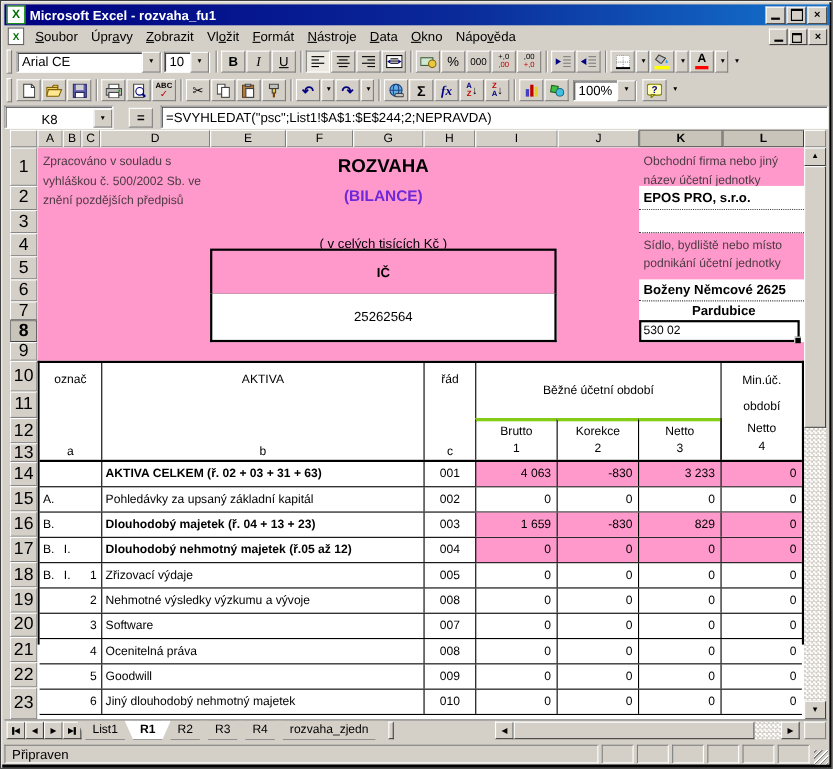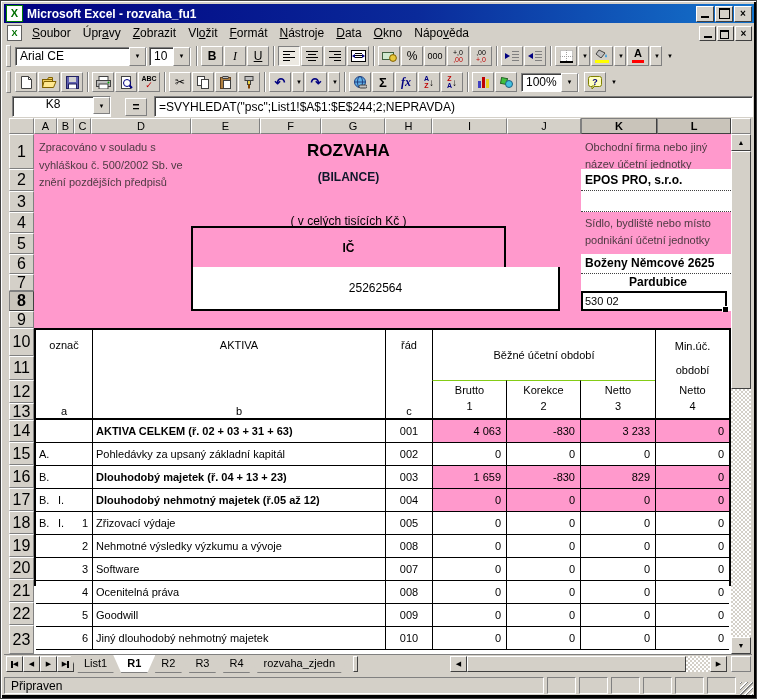--- a/index.html
+++ b/index.html
@@ -46,46 +46,46 @@
          border:1px solid;border-color:#808080 #fff #fff #808080;box-shadow:inset 1px 1px 0 #404040;
          font-size:12px;box-sizing:border-box;margin-right:2px;}
   .combo .val{padding:0 4px;flex:1;white-space:nowrap;overflow:hidden;}
   .combo .cbtn{width:15px;height:100%;display:flex;align-items:center;justify-content:center;
                border:1px solid;border-color:#fff #808080 #808080 #fff;background:#d4d0c8;font-size:6px;}
   .b{font-weight:bold;} .i{font-style:italic;} .u{text-decoration:underline;}
   .smalltxt{font-size:7px;line-height:7px;text-align:center;}
   .colbar{position:absolute;left:3px;right:3px;bottom:2px;height:3px;}
   
   #formulabar{left:3px;top:94px;width:750px;height:23px;display:flex;align-items:center;}
-  #namebox{width:97px;height:19px;margin-left:8px;display:flex;align-items:flex-start;font-size:12px;}
+  #namebox{width:97px;height:19px;margin-left:0;display:flex;align-items:flex-end;font-size:12px;}
   #namebox .val{flex:1;text-align:center;}
   #eqbtn{width:20px;height:18px;margin-left:14px;font-size:12px;font-weight:bold;}
   #formulafield{flex:1;height:19px;margin:0 1px 0 6px;font-size:12px;display:flex;align-items:center;
                 padding-left:4px;white-space:nowrap;overflow:hidden;}
   
   #colheads{left:8px;top:117px;width:722px;height:16px;display:flex;font-size:11px;}
   .hcell{box-sizing:border-box;border:1px solid;border-color:#fff #808080 #808080 #fff;background:#d4d0c8;
          display:flex;align-items:center;justify-content:center;height:16px;}
   .hcell.sel{border-color:#808080 #404040 #404040 #808080;background:#c9c4ba;font-weight:bold;}
   #selall{width:25px;}
   #rowheads{left:8px;top:133px;width:25px;height:520px;display:flex;flex-direction:column;overflow:hidden;}
   #rowheads .hcell{width:25px;flex:none;}
   
   #gridarea{left:33px;top:133px;width:697px;height:520px;background:#fff;overflow:hidden;font-size:11px;}
   #pinkblock{position:absolute;left:0;top:0;width:697px;height:194px;background:#ff99cc;}
   .maroon{color:#4d3a42;}
   #note-left{position:absolute;left:5px;top:5px;white-space:pre-line;line-height:17.5px;font-size:11px;}
   #rozvaha{position:absolute;left:157px;top:7px;width:315px;text-align:center;font-size:17px;font-weight:bold;color:#000;}
-  #bilance{position:absolute;left:157px;top:36px;width:315px;text-align:center;font-size:12px;font-weight:bold;color:#0f172a;}
+  #bilance{position:absolute;left:157px;top:36px;width:315px;text-align:center;font-size:14px;font-weight:bold;color:#6d28d9;}
   #datebox{position:absolute;left:157px;top:57px;width:315px;height:21px;background:#fff;
            text-align:center;font-size:13px;font-weight:bold;line-height:21px;color:#000;}
   #units{position:absolute;left:157px;top:80px;width:315px;text-align:center;font-size:12px;color:#000;}
   #icbox{position:absolute;left:157px;top:92px;width:315px;height:43px;border:2px solid #000;box-sizing:border-box;
          background:#ff99cc;display:flex;align-items:center;justify-content:center;font-weight:bold;font-size:12px;color:#000;}
-  #icval{position:absolute;left:157px;top:133px;width:369px;height:44px;border:2px solid #000;border-top:none;
+  #icval{position:absolute;left:157px;top:133px;width:315px;height:44px;border:2px solid #000;border-top:none;
          box-sizing:border-box;background:#fff;display:flex;align-items:center;justify-content:center;font-size:12px;color:#000;}
   #rp-label1{position:absolute;left:551px;top:5px;white-space:pre-line;line-height:17px;font-size:11px;}
   #rp-box1{position:absolute;left:547px;top:35px;width:150px;height:43px;background:#fff;box-sizing:border-box;}
   #rp-company{height:22px;line-height:22px;padding-left:4px;font-weight:bold;font-size:12px;border-bottom:1px dotted #404040;box-sizing:border-box;}
   #rp-empty{height:21px;border-bottom:1px dotted #404040;box-sizing:border-box;}
   #rp-label2{position:absolute;left:551px;top:81px;white-space:pre-line;line-height:17px;font-size:11px;}
   #rp-box2{position:absolute;left:547px;top:120px;width:150px;height:57px;background:#fff;box-sizing:border-box;}
   #rp-street{height:20px;line-height:19px;padding-left:4px;font-weight:bold;font-size:12px;border-bottom:1px dotted #404040;box-sizing:border-box;}
   #rp-city{height:17px;line-height:16px;padding-left:4px;font-weight:bold;font-size:12px;text-align:center;}
   #selbox{position:absolute;left:0;top:37px;width:146px;height:20px;border:2px solid #000;box-sizing:border-box;
@@ -95,21 +95,21 @@
   #acctable{position:absolute;left:0;top:194px;width:697px;height:258px;box-sizing:border-box;
             border:2px solid #000;border-bottom:none;background:#fff;color:#000;}
   #thead{height:90px;border-bottom:2px solid #000;position:relative;box-sizing:border-box;}
   .thc{position:absolute;box-sizing:border-box;text-align:center;}
   .bl{border-left:1px solid #000;}
   #th-ozn{left:0;top:0;width:56px;height:88px;}
   #th-b{left:56px;top:0;width:293px;height:88px;}
   #th-c{left:349px;top:0;width:47px;height:88px;}
   #th-bezne{left:396px;top:0;width:223px;height:50px;display:flex;align-items:center;justify-content:center;}
   #th-min{left:619px;top:0;width:74px;height:88px;line-height:24px;padding-top:4px;}
-  .subc{position:absolute;top:50px;height:38px;border-top:1px solid #84cc16;box-sizing:border-box;text-align:center;}
+  .subc{position:absolute;top:50px;height:38px;border-top:3px solid #84cc16;box-sizing:border-box;text-align:center;}
   .subc .lab{margin-top:3px;font-size:11px;}
   .subc .num{margin-top:4px;font-size:11px;}
   #sub1{left:396px;width:74px;} #sub2{left:470px;width:74px;} #sub3{left:544px;width:75px;} #sub4{left:619px;width:74px;border-top:none;}
   #sub4 .lab{margin-top:4px;}
   .abclab{position:absolute;bottom:1px;width:100%;text-align:center;font-size:11px;}
   #th-ozn .toplab{margin-top:9px;} #th-b .toplab{margin-top:9px;} #th-c .toplab{margin-top:9px;}
   #tbody{position:absolute;left:0;top:90px;width:100%;}
   .trow{display:flex;height:23px;border-bottom:1px solid #000;box-sizing:border-box;align-items:stretch;}
   .trow>span{display:flex;align-items:center;box-sizing:border-box;overflow:hidden;white-space:nowrap;}
   .c1{width:22px;padding-left:3px;}

